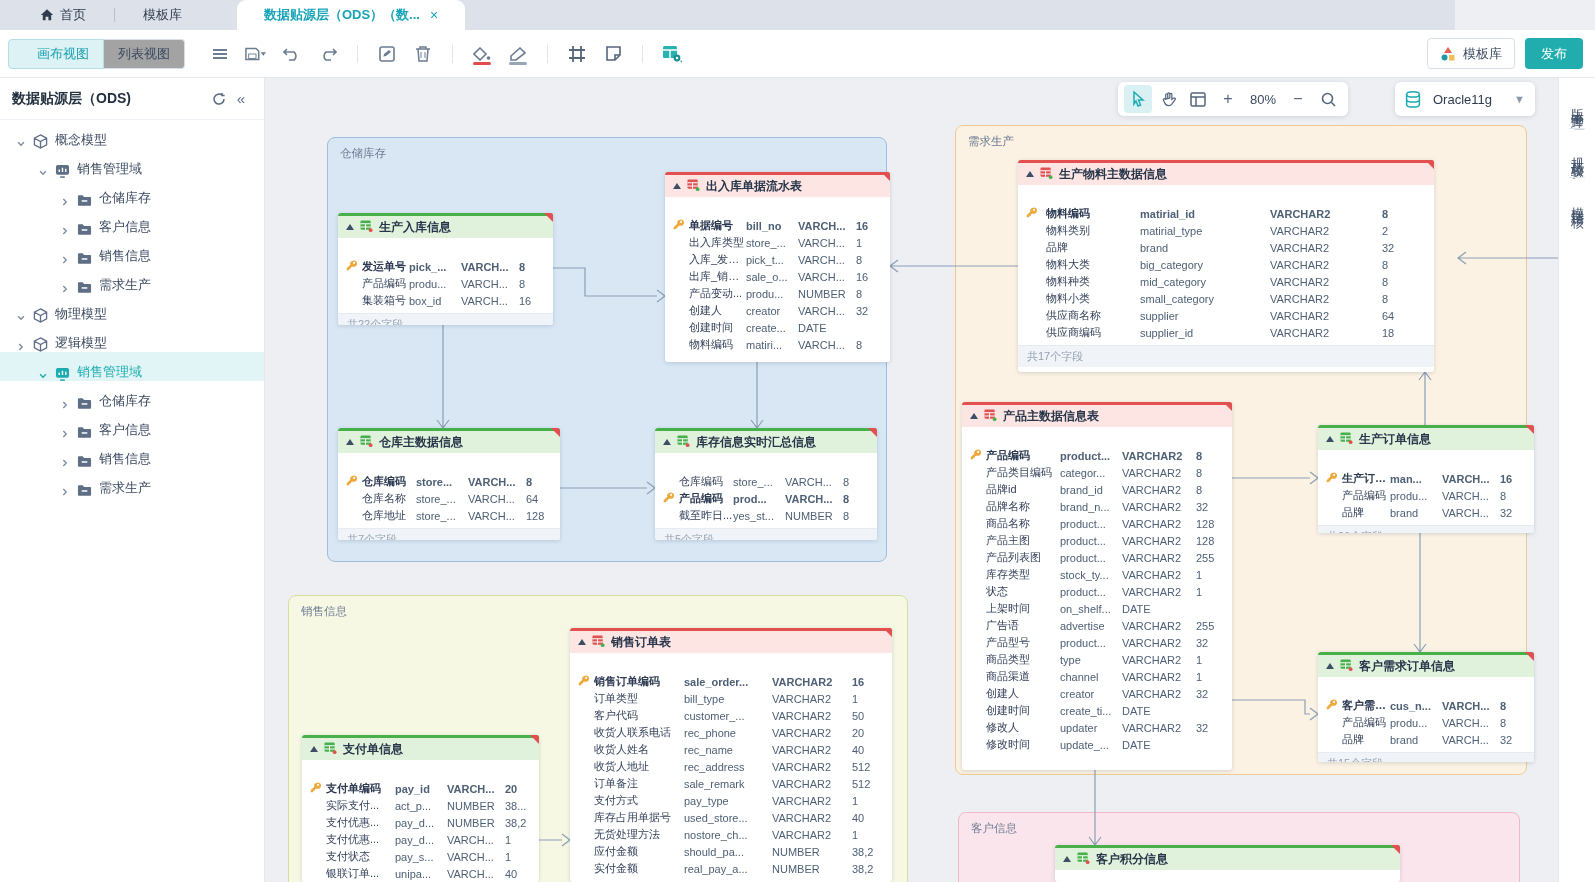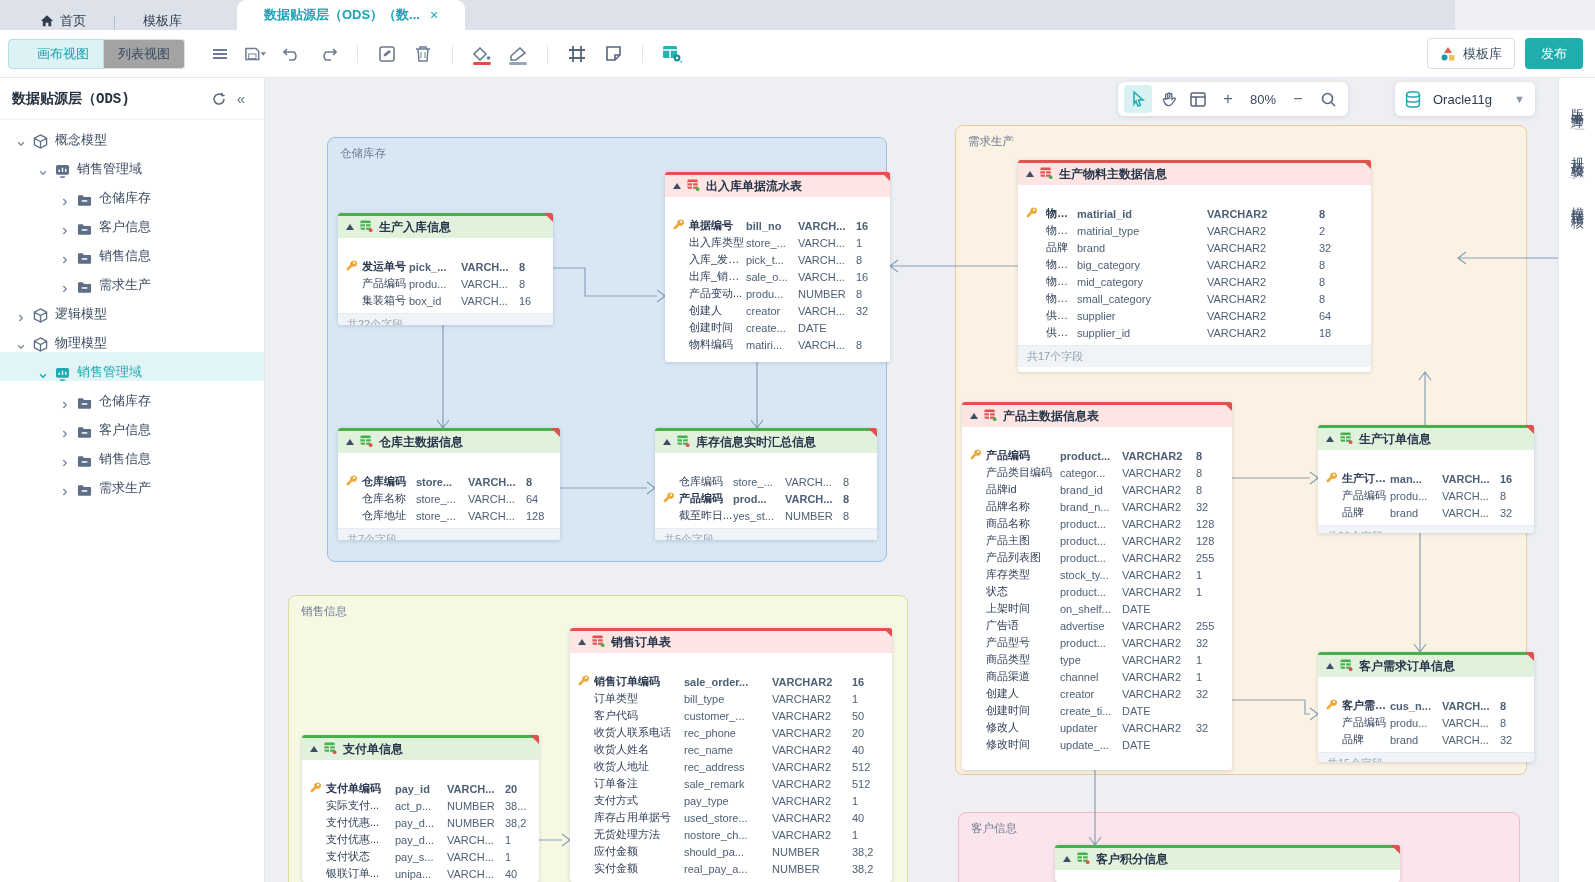--- a/index.html
+++ b/index.html
@@ -1,20 +1,20 @@
 <!DOCTYPE html>
 <html><head>
 <meta charset="utf-8">
 <style>
   * { margin:0; padding:0; box-sizing:border-box; }
   html,body { width:1595px; height:882px; overflow:hidden;
     font-family:"Liberation Sans", sans-serif; color:#2e3c50; background:#edeff3; }
   .nowrap{white-space:nowrap;overflow:hidden;text-overflow:ellipsis;}
   
-  #topbar{position:absolute;left:0;top:0;width:1455px;height:30px;background:#dde2ea;display:flex;align-items:flex-end;}
+  #topbar{position:absolute;left:0;top:0;width:1455px;height:30px;background:#dde2ea;display:flex;align-items:center;}
   .tb-home{display:flex;align-items:center;gap:6px;margin-left:40px;font-size:13px;color:#303c4e;cursor:pointer;}
   .tb-divider{width:1px;height:14px;background:#b7bfcc;margin:0 28px;}
   .tb-link{font-size:13px;color:#303c4e;cursor:pointer;}
   .tb-tab{position:absolute;left:237px;top:0;height:30px;width:228px;background:#fff;border-radius:9px 9px 0 0;display:flex;align-items:center;justify-content:center;gap:10px;}
   .tb-tab .ttl{color:#17a3b8;font-size:13px;font-weight:bold;}
   .tb-tab .x{color:#17a3b8;font-size:14px;cursor:pointer;}
   
   #toolbar{position:absolute;left:0;top:30px;width:1595px;height:48px;background:#fff;border-bottom:1px solid #e3e8ef;display:flex;align-items:center;}
   .seg{display:flex;margin-left:8px;}
   .seg .sbtn{height:30px;padding:0 14px;font-size:13px;display:flex;align-items:center;border:1px solid #d9dfe8;background:#a3a3a3;color:#3a4a60;cursor:pointer;}
@@ -27,21 +27,21 @@
   .vdiv{width:1px;height:18px;background:#e0e5ec;margin:0 8px;}
   .underline-red::after,.underline-gray::after{content:"";position:absolute;left:6px;right:6px;bottom:4px;height:3px;border-radius:2px;}
   .underline-red::after{background:#e24c4c;}
   .underline-gray::after{background:#97a5b6;}
   #toolbar .right{position:absolute;right:12px;top:8px;display:flex;gap:10px;}
   .btn-template{height:31px;padding:0 12px;border:1px solid #d9dfe8;border-radius:4px;background:#fff;display:flex;align-items:center;gap:7px;font-size:13px;color:#3a4a60;cursor:pointer;}
   .btn-publish{height:31px;padding:0 16px;border:none;border-radius:4px;background:#21adad;color:#fff;font-size:13px;display:flex;align-items:center;cursor:pointer;}
   
   #sidebar{position:absolute;left:0;top:78px;width:265px;height:804px;background:#fff;border-right:1px solid #e3e8ef;}
   #sidebar .shead{height:42px;display:flex;align-items:center;padding:0 12px;border-bottom:1px solid #eef1f5;}
-  #sidebar .stitle{font-size:14px;font-weight:bold;color:#23303f;flex:1;font-family:Liberation Mono, monospace;}
+  #sidebar .stitle{font-size:14px;font-weight:bold;color:#23303f;flex:1;}
   .shicon{width:22px;height:22px;display:flex;align-items:center;justify-content:center;color:#5a6b80;cursor:pointer;font-size:15px;}
   .titem{height:29px;display:flex;align-items:flex-end;gap:7px;font-size:13px;color:#3a4a60;cursor:pointer;}
   .titem.active{background:#e1f5f6;color:#1cabb0;}
   .titem .chev{flex:0 0 10px;color:#7d8ca0;}
   .titem.active .chev{color:#1cabb0;}
   .handle{position:absolute;left:270px;top:462px;color:#9aa7b7;font-size:11px;line-height:7px;letter-spacing:0;}
   
   #canvas{position:absolute;left:265px;top:78px;width:1293px;height:804px;background:#edeff3;overflow:hidden;}
   .group{position:absolute;border-radius:8px;border:1px solid;}
   .group .glabel{position:absolute;left:12px;top:8px;font-size:11.5px;color:#6b7a93;}
@@ -254,35 +254,35 @@
           <path d="M4 2.5 L7.5 6 L4 9.5" fill="none" stroke="currentColor" stroke-width="1.6"></path>
         </svg>
         <svg width="15" height="13" viewBox="0 0 16 13">
           <path d="M1 2 a1 1 0 0 1 1 -1 H6 l1.5 1.8 H14 a1 1 0 0 1 1 1 V11 a1 1 0 0 1 -1 1 H2 a1 1 0 0 1 -1 -1 Z" fill="#5d6e85"></path>
           <rect x="5" y="6.2" width="6" height="1.6" fill="#fff"></rect>
         </svg>
         <span class="tlabel nowrap">需求生产</span>
       </div>
       <div class="titem" style="padding-left: 16px;">
         <svg class="chev" width="10" height="10" viewBox="0 0 12 12">
-          <path d="M4 2.5 L7.5 6 L4 9.5" fill="none" stroke="currentColor" stroke-width="1.6"></path>
+          <path d="M2.5 4 L6 7.5 L9.5 4" fill="none" stroke="currentColor" stroke-width="1.6"></path>
         </svg>
         <svg width="15" height="15" viewBox="0 0 16 16">
           <path d="M8 1 L14.5 4.5 V11.5 L8 15 L1.5 11.5 V4.5 Z M1.5 4.5 L8 8 L14.5 4.5 M8 8 V15" fill="none" stroke="#5d6e85" stroke-width="1.4"></path>
         </svg>
-        <span class="tlabel nowrap">逻辑模型</span>
+        <span class="tlabel nowrap">物理模型</span>
       </div>
       <div class="titem" style="padding-left: 16px;">
         <svg class="chev" width="10" height="10" viewBox="0 0 12 12">
-          <path d="M2.5 4 L6 7.5 L9.5 4" fill="none" stroke="currentColor" stroke-width="1.6"></path>
+          <path d="M4 2.5 L7.5 6 L4 9.5" fill="none" stroke="currentColor" stroke-width="1.6"></path>
         </svg>
         <svg width="15" height="15" viewBox="0 0 16 16">
           <path d="M8 1 L14.5 4.5 V11.5 L8 15 L1.5 11.5 V4.5 Z M1.5 4.5 L8 8 L14.5 4.5 M8 8 V15" fill="none" stroke="#5d6e85" stroke-width="1.4"></path>
         </svg>
-        <span class="tlabel nowrap">物理模型</span>
+        <span class="tlabel nowrap">逻辑模型</span>
       </div>
       <div class="titem active" style="padding-left: 38px;">
         <svg class="chev" width="10" height="10" viewBox="0 0 12 12">
           <path d="M2.5 4 L6 7.5 L9.5 4" fill="none" stroke="currentColor" stroke-width="1.6"></path>
         </svg>
         <svg width="15" height="14" viewBox="0 0 16 15">
           <rect x="1" y="1" width="14" height="10.5" rx="2" fill="#1cabb0"></rect>
           <path d="M4.5 8.5 V6 M8 8.5 V4 M11.5 8.5 V5" stroke="#fff" stroke-width="1.5"></path>
           <path d="M5.5 14 H10.5" stroke="#1cabb0" stroke-width="1.6"></path>
         </svg>
@@ -541,21 +541,21 @@
             <span></span>
             <span class="fname nowrap">截至昨日...</span>
             <span class="fcode nowrap">yes_st...</span>
             <span class="ftype nowrap">NUMBER</span>
             <span class="flen nowrap">8</span>
           </div>
         </div>
         <div class="efoot nowrap">共5个字段</div>
         <div class="fold"></div>
       </div>
-      <div class="etable red sz-xl" style="left: 753px; top: 82px; width: 353px; height: 212px;">
+      <div class="etable red sz-xl" style="left: 753px; top: 82px; width: 416px; height: 212px;">
         <div class="ehead">
           <span class="caret"></span>
           <span><svg width="13" height="12" viewBox="0 0 14 13">
               <rect x="0.5" y="0.5" width="11" height="10" rx="1.2" fill="#e25050"></rect>
               <path d="M0.5 4 H11.5 M0.5 7.5 H11.5 M6 4 V10.5" stroke="#fff" stroke-width="1.1"></path>
               <circle cx="11.5" cy="11" r="2" fill="#47b04b"></circle>
             </svg></span>
           <span class="ename nowrap">生产物料主数据信息</span>
         </div>
         <div class="ebody">

